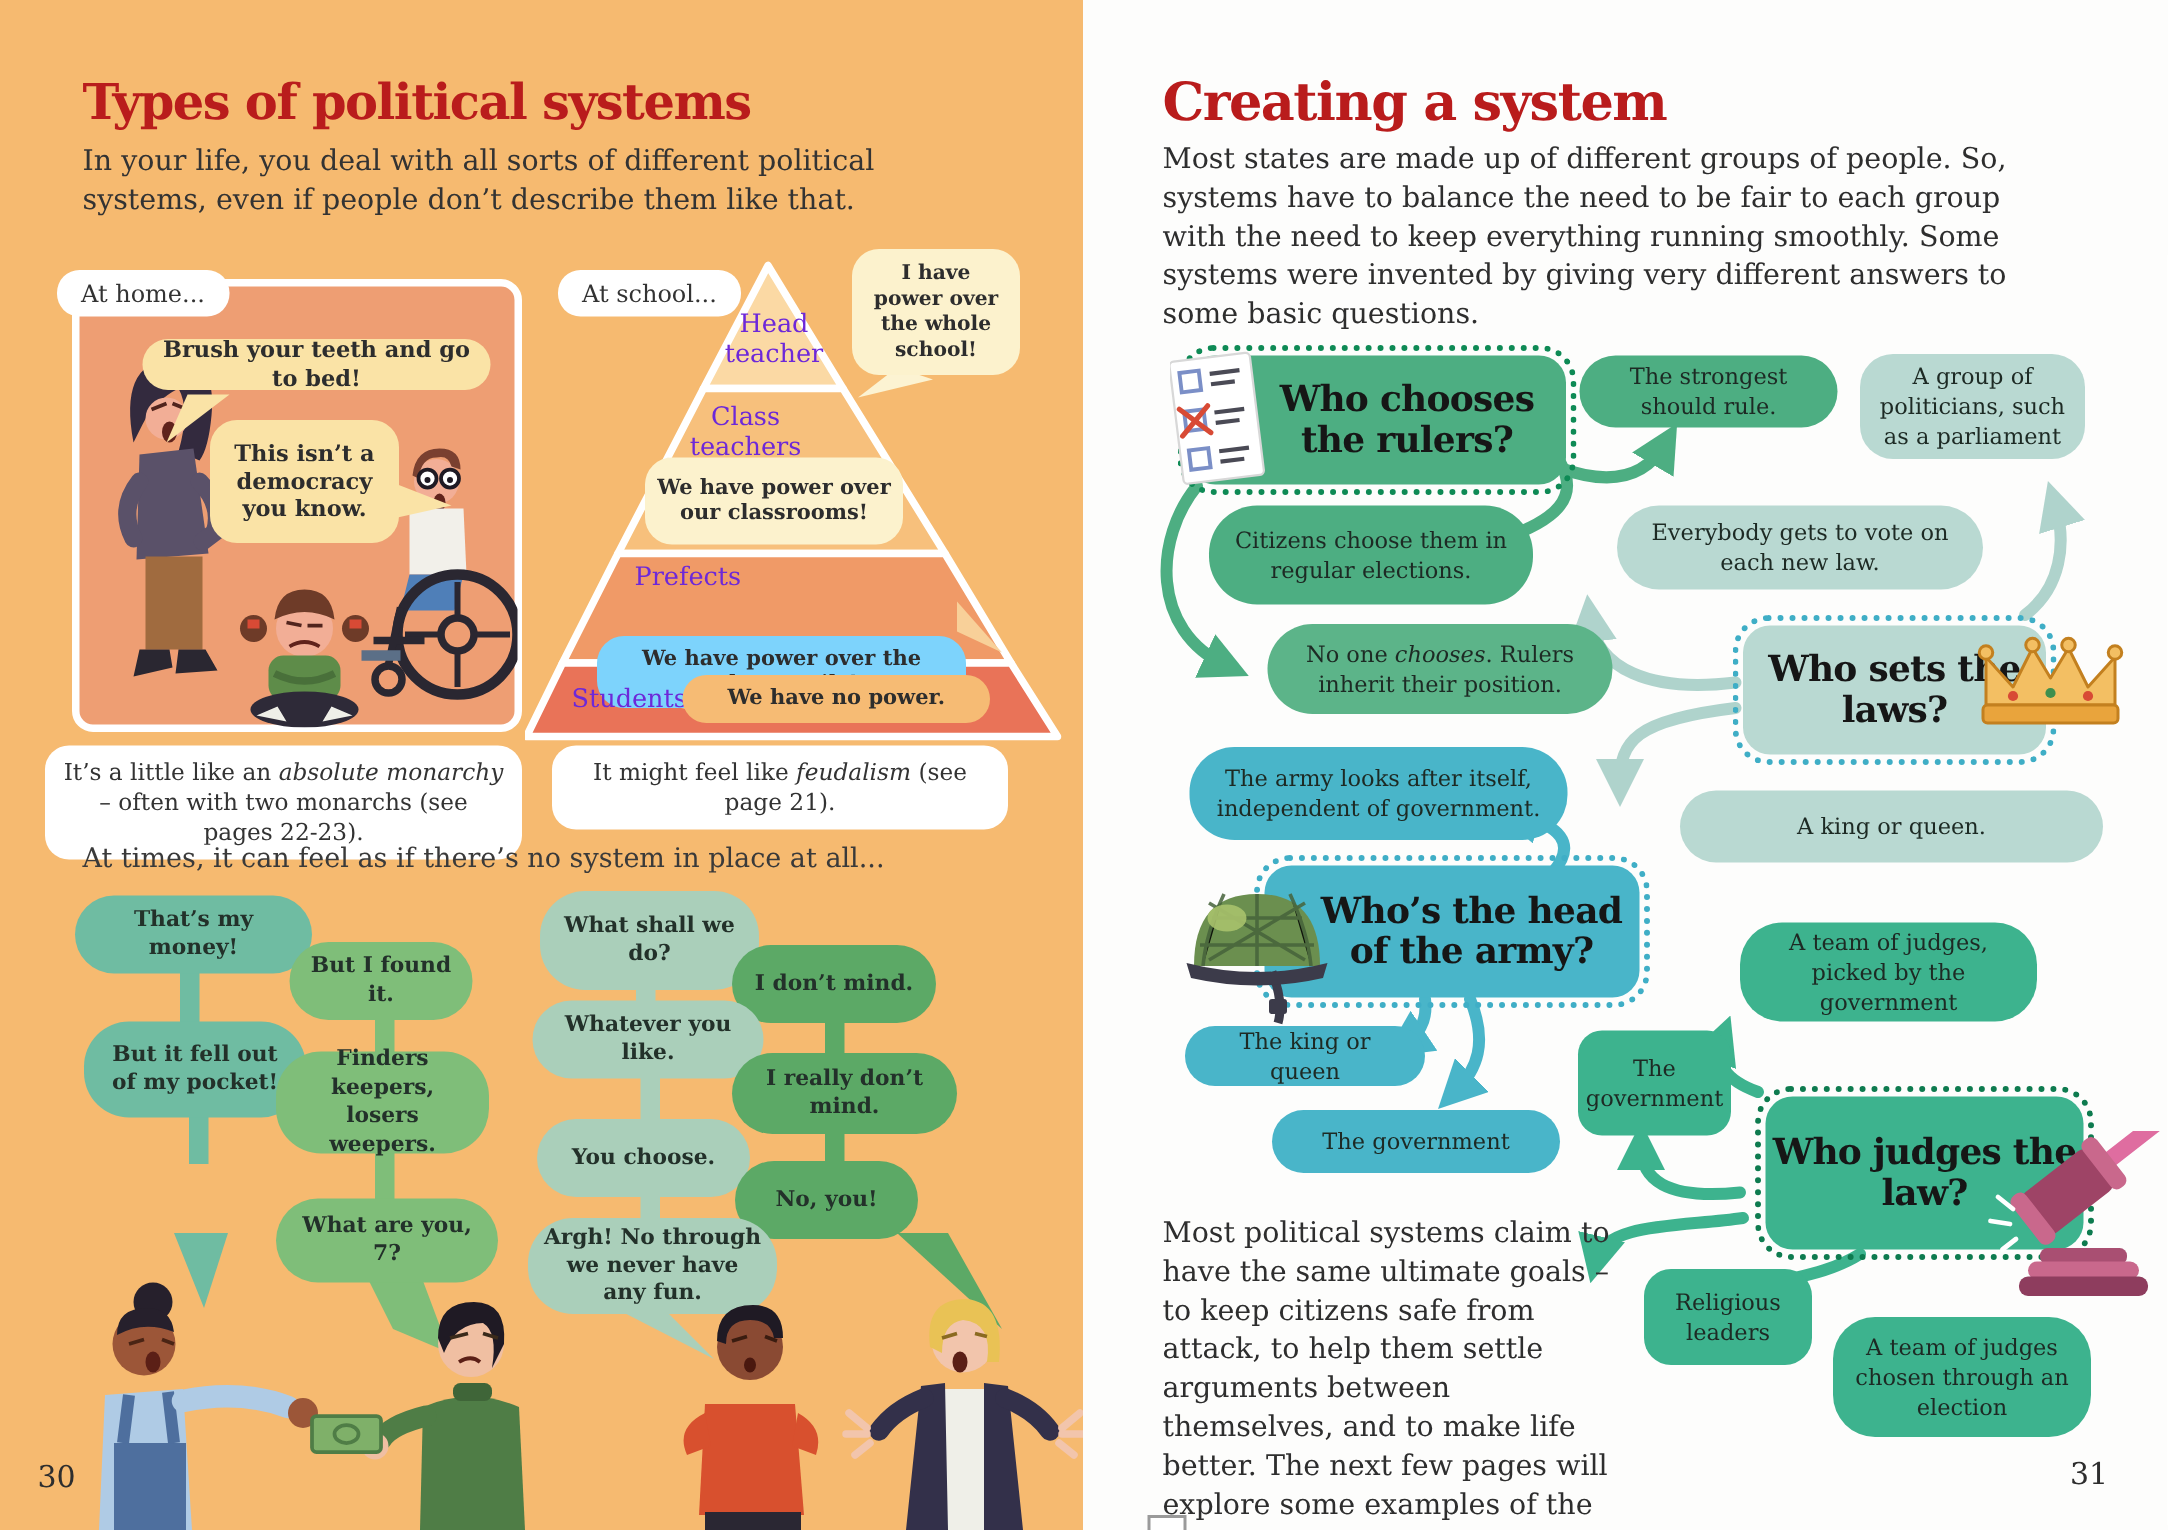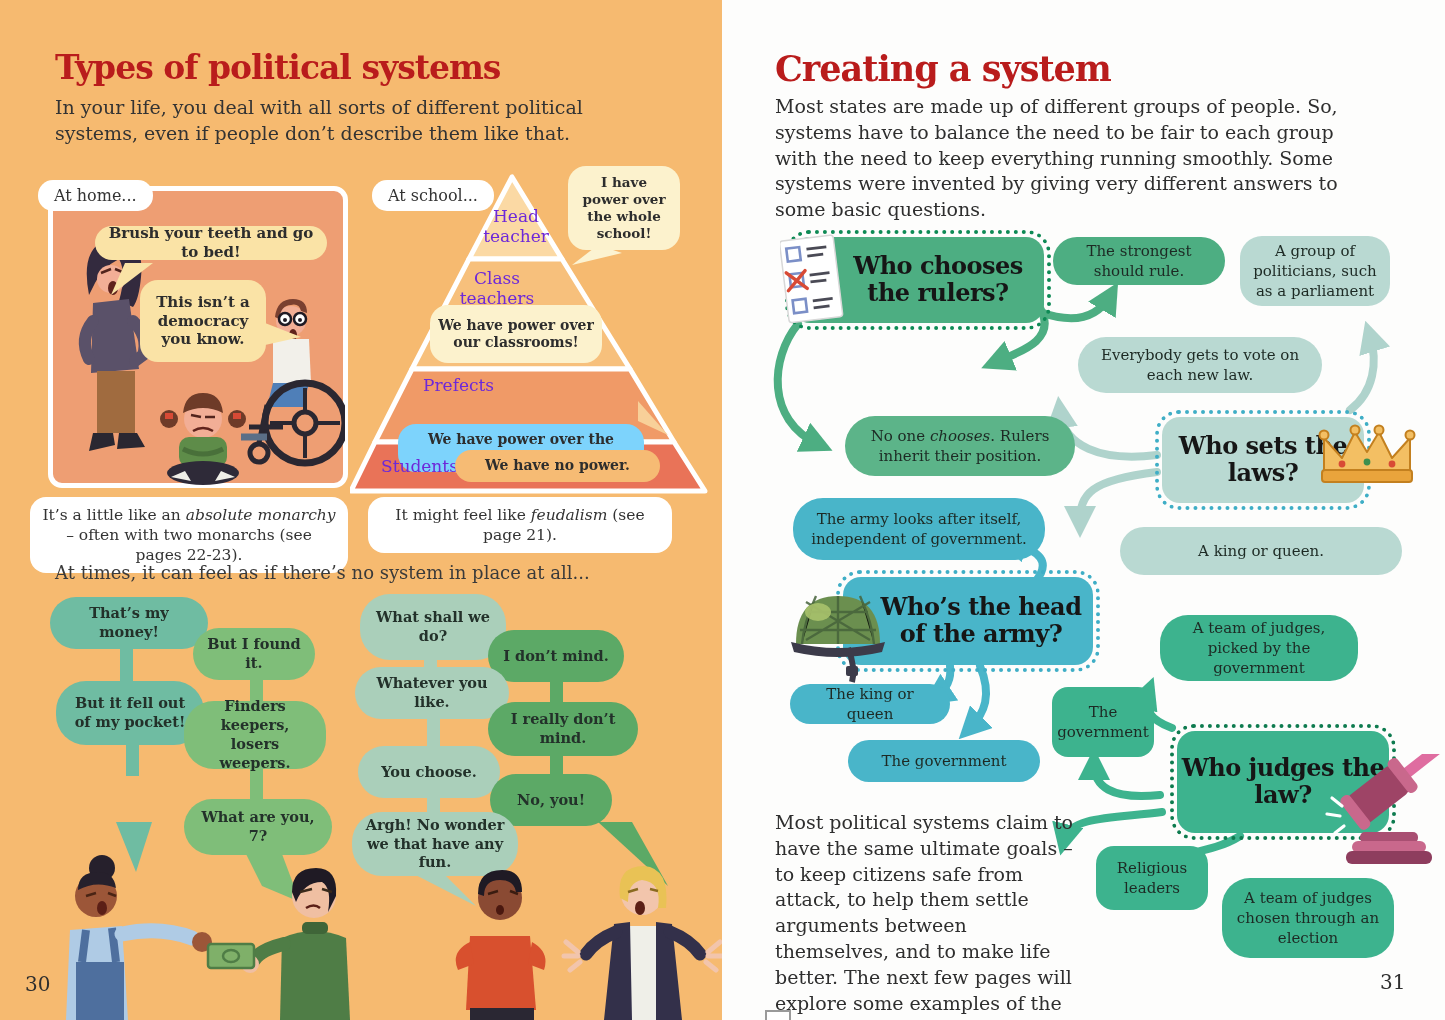--- a/index.html
+++ b/index.html
@@ -152,21 +152,21 @@
     <div class="abs sp-bubble teal1" style="left:56px;top:681px;width:148px;height:64px;">But it fell out of my pocket!</div>
     <div class="abs sp-bubble green1" style="left:184px;top:701px;width:142px;height:68px;">Finders keepers, losers weepers.</div>
     <div class="abs sp-bubble green1" style="left:184px;top:799px;width:148px;height:56px;">What are you, 7?</div>
 
     <div class="abs sp-bubble pale2" style="left:360px;top:594px;width:146px;height:66px;">What shall we do?</div>
     <div class="abs sp-bubble green2" style="left:488px;top:630px;width:136px;height:52px;">I don’t mind.</div>
     <div class="abs sp-bubble pale2" style="left:355px;top:667px;width:154px;height:52px;">Whatever you like.</div>
     <div class="abs sp-bubble green2" style="left:488px;top:702px;width:150px;height:54px;">I really don’t mind.</div>
     <div class="abs sp-bubble pale2" style="left:358px;top:746px;width:142px;height:52px;">You choose.</div>
     <div class="abs sp-bubble green2" style="left:490px;top:774px;width:122px;height:52px;">No, you!</div>
-    <div class="abs sp-bubble pale2" style="left:352px;top:812px;width:166px;height:64px;">Argh! No wonder we that have any fun.</div>
+    <div class="abs sp-bubble pale2" style="left:352px;top:812px;width:166px;height:64px;">Argh! No through we never have any fun.</div>
 
     <svg class="abs" style="left:30px;top:852px;" width="692" height="168" viewBox="0 0 692 168">
 
       <circle cx="72" cy="16" r="13" fill="#26202c"></circle>
       <circle cx="66" cy="44" r="21" fill="#9c5638"></circle>
       <path d="M48,38 Q48,20 68,20 Q84,20 86,36 Q66,28 48,38 Z" fill="#26202c"></path>
       <path d="M56,44 l10,-3 M78,41 l8,3" stroke="#4a2414" stroke-width="2.5"></path>
       <ellipse cx="72" cy="56" rx="5" ry="7" fill="#5b1f16"></ellipse>
       <path d="M40,78 L92,74 L98,168 L36,168 Z" fill="#afcbe5"></path>
       <rect x="46" y="110" width="48" height="58" fill="#4e6f9e"></rect>
@@ -241,20 +241,21 @@
         <path d="M440,812 C398,818 348,815 342,840" stroke="#3db38e" stroke-width="8" marker-end="url(#mE)"></path>
         <path d="M518,836 C488,855 448,852 430,868" stroke="#3db38e" stroke-width="8" marker-end="url(#mE)"></path>
       </g>
     </svg>
 
     <div class="qwrap g" style="left:63px;top:230px;width:252px;height:86px;">
       <div class="qbox fill-green" style="padding-left:40px;">Who chooses the rulers?</div>
     </div>
     <div class="abubble fill-green" style="left:331px;top:237px;width:172px;height:48px;">The strongest should rule.</div>
     <div class="abubble fill-pale" style="left:518px;top:236px;width:150px;height:70px;border-radius:22px;">A group of politicians, such as a parliament</div>
+    <div class="abubble fill-green" style="left:84px;top:337px;width:216px;height:66px;border-radius:32px;">Citizens choose them in regular elections.</div>
     <div class="abubble fill-pale" style="left:356px;top:337px;width:244px;height:56px;border-radius:28px;">Everybody gets to vote on each new law.</div>
     <div class="abubble fill-green-lt" style="left:123px;top:416px;width:230px;height:60px;border-radius:30px;">
       <span><span>No one </span><i>chooses</i><span>. Rulers inherit their position.</span></span>
     </div>
     <div class="qwrap t" style="left:433px;top:410px;width:202px;height:86px;">
       <div class="qbox fill-pale">Who sets the laws?</div>
     </div>
     <div class="abubble fill-teal" style="left:71px;top:498px;width:252px;height:62px;border-radius:30px;">The army looks after itself, independent of government.</div>
     <div class="abubble fill-pale" style="left:398px;top:527px;width:282px;height:48px;border-radius:24px;">A king or queen.</div>
     <div class="qwrap t" style="left:114px;top:570px;width:250px;height:88px;">

